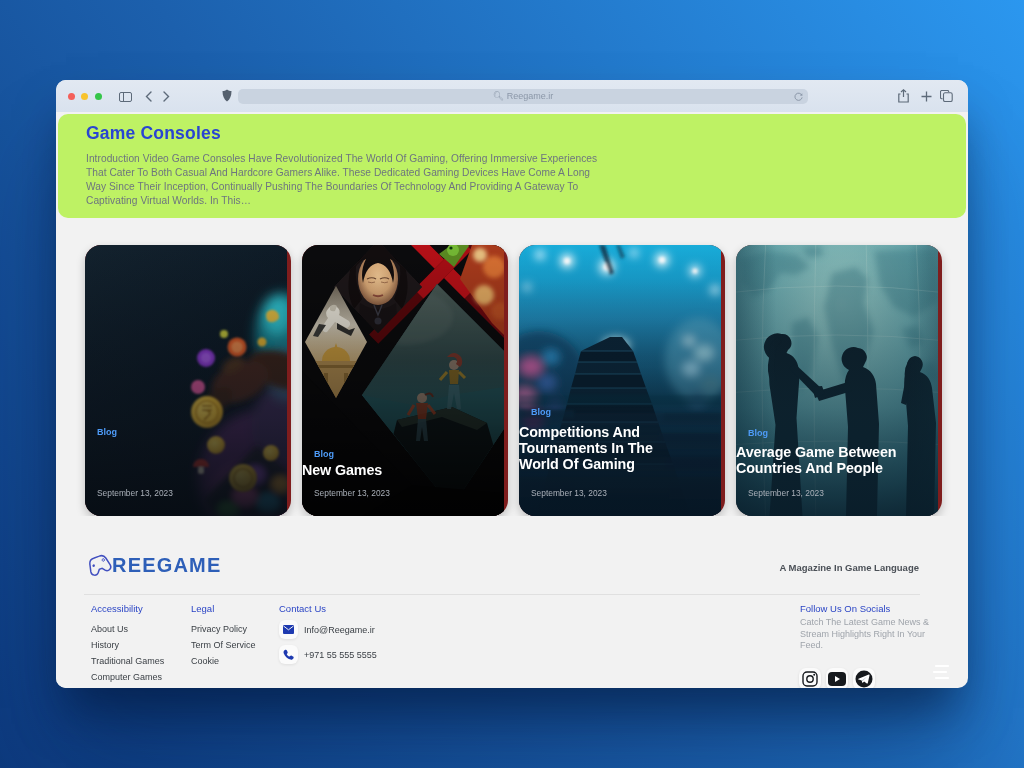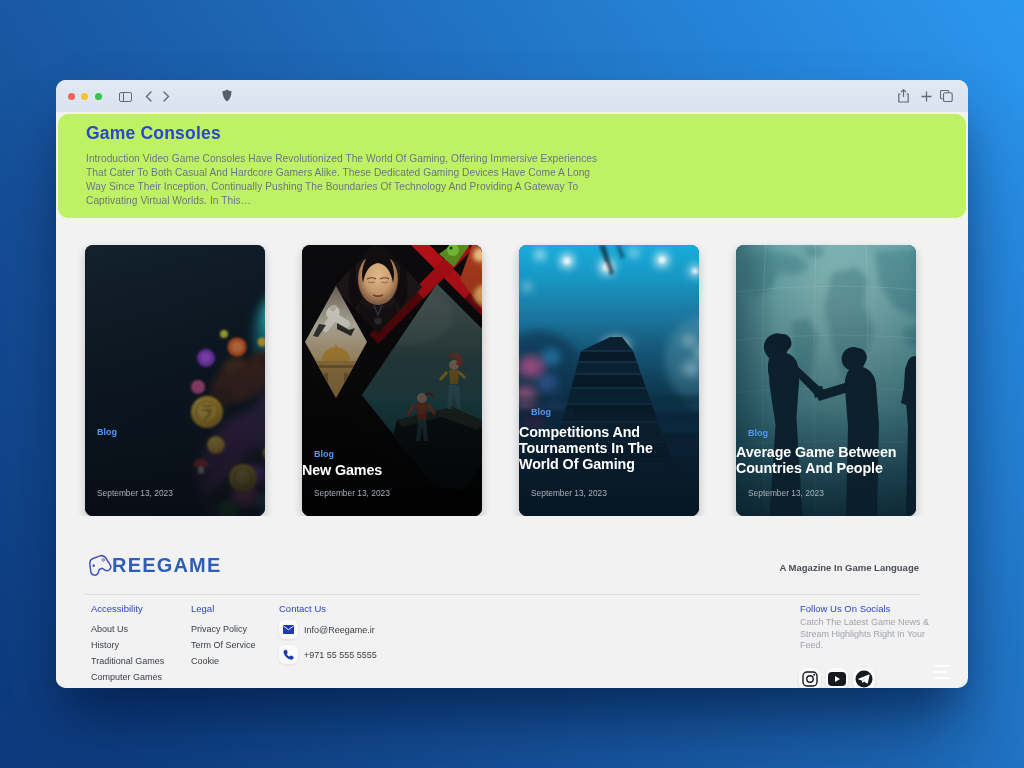--- a/index.html
+++ b/index.html
@@ -28,22 +28,22 @@
     color:#8b97a8; font-size:9px; text-align:center; line-height:15px;
   }
   .reload { position:absolute; right:5px; top:1px; }
   .hero {
     position:absolute; left:2px; top:34px; width:908px; height:104px;
     background:#bef264; border-radius:10px;
   }
   .hero h1 { position:absolute; left:28px; top:9px; font-size:17.5px; font-weight:bold; color:#2945d2; letter-spacing:.2px;}
   .hero p  { position:absolute; left:28px; top:38px; font-size:10.2px; line-height:13.9px; letter-spacing:0.05px; color:#6d757f; white-space:nowrap; }
   .card {
-    position:absolute; top:165px; width:180px; height:271px;
-    border-radius:8px; overflow:hidden; background:#0c4a6e;
+    position:absolute; top:165px; width:206px; height:271px;
+    border-radius:16px; overflow:hidden; background:#7f1d1d;
     box-shadow:0 4px 10px rgba(0,0,0,.22);
   }
   .card svg.art { position:absolute; left:0; top:0; }
   .c1 { left:29px; } .c2 { left:246px; } .c3 { left:463px; } .c4 { left:680px; }
   .blog { position:absolute; left:12px; font-size:9px; font-weight:bold; color:#4e9bf7; }
   .ctitle { position:absolute; left:0; font-size:14.3px; font-weight:bold; color:#fff; line-height:16px; letter-spacing:-0.1px;}
   .cdate { position:absolute; left:12px; top:243px; font-size:8.4px; color:#aab0b9; }
   .footer { position:absolute; left:0; top:436px; width:892px; height:172px; background:#f2f2f2; }
   .logo { position:absolute; left:28px; top:35px; }
   .mag { position:absolute; right:29px; top:46px; font-size:9.5px; font-weight:bold; color:#4b5057; }
@@ -67,20 +67,26 @@
       </svg>
     <svg class="tbi" style="left:89px;top:11px" width="7" height="11" viewBox="0 0 7 11">
         <path d="M6 1 L1.5 5.5 L6 10" fill="none" stroke="#5d6a79" stroke-width="1.4" stroke-linecap="round"></path>
       </svg>
     <svg class="tbi" style="left:107px;top:11px" width="7" height="11" viewBox="0 0 7 11">
         <path d="M1 1 L5.5 5.5 L1 10" fill="none" stroke="#5d6a79" stroke-width="1.4" stroke-linecap="round"></path>
       </svg>
     <svg class="tbi" style="left:166px;top:9px" width="10" height="13" viewBox="0 0 10 13">
         <path d="M5 0.5 C6.5 1.6 8 2 9.5 2 C9.5 7 8 10.5 5 12.4 C2 10.5 0.5 7 0.5 2 C2 2 3.5 1.6 5 0.5 Z" fill="#55606e"></path>
       </svg>
+    <div class="addressbar">🔍︎ Reegame.ir
+      <svg class="reload" style="top:3px" width="9" height="10" viewBox="0 0 9 10">
+          <path d="M7.8 3.2 A3.6 3.6 0 1 0 8.1 5.4" fill="none" stroke="#8b97a8" stroke-width="1"></path>
+          <path d="M8.3 1.2 L8.3 3.7 L5.8 3.5 Z" fill="#8b97a8"></path>
+        </svg>
+    </div>
     <svg class="tbi" style="left:842px;top:9px" width="11" height="14" viewBox="0 0 11 14">
         <path d="M5.5 1 L5.5 8" stroke="#5d6a79" stroke-width="1.2" fill="none"></path>
         <path d="M3 3 L5.5 0.8 L8 3" stroke="#5d6a79" stroke-width="1.2" fill="none"></path>
         <path d="M2.5 5 L0.8 5 L0.8 13 L10.2 13 L10.2 5 L8.5 5" stroke="#5d6a79" stroke-width="1.2" fill="none"></path>
       </svg>
     <svg class="tbi" style="left:865px;top:11px" width="11" height="11" viewBox="0 0 11 11">
         <path d="M5.5 0.5 L5.5 10.5 M0.5 5.5 L10.5 5.5" stroke="#5d6a79" stroke-width="1.3"></path>
       </svg>
     <svg class="tbi" style="left:884px;top:10px" width="13" height="12" viewBox="0 0 13 12">
         <rect x="3.5" y="2.8" width="8.7" height="8.7" rx="1.6" fill="none" stroke="#5d6a79" stroke-width="1.1"></rect>

